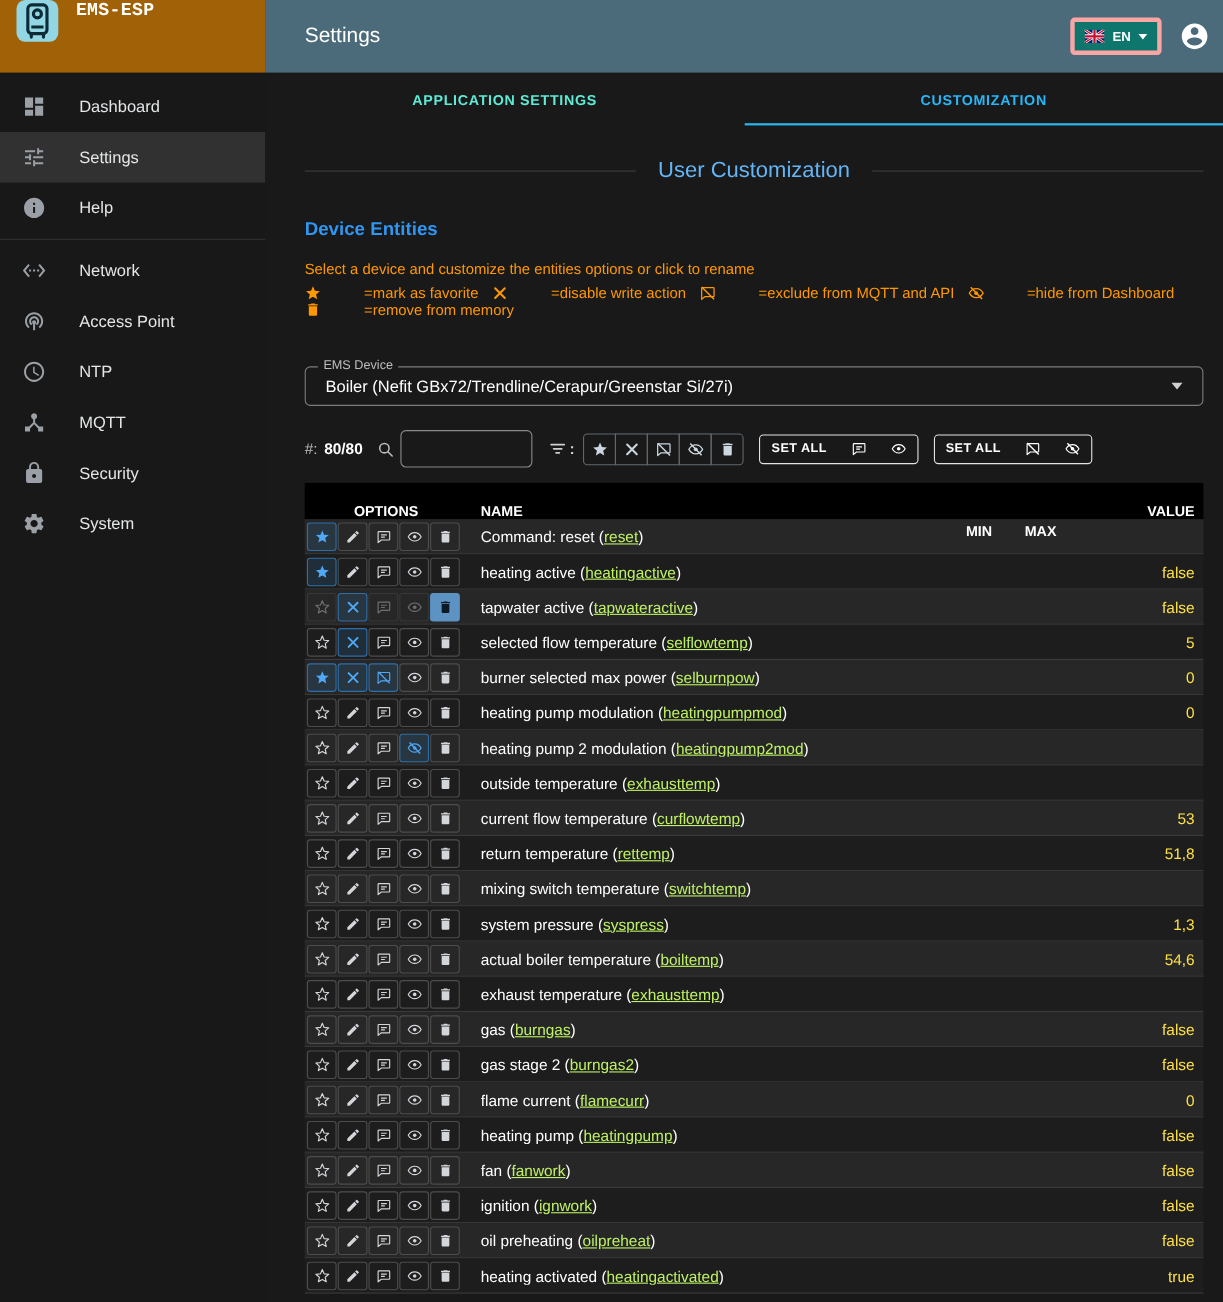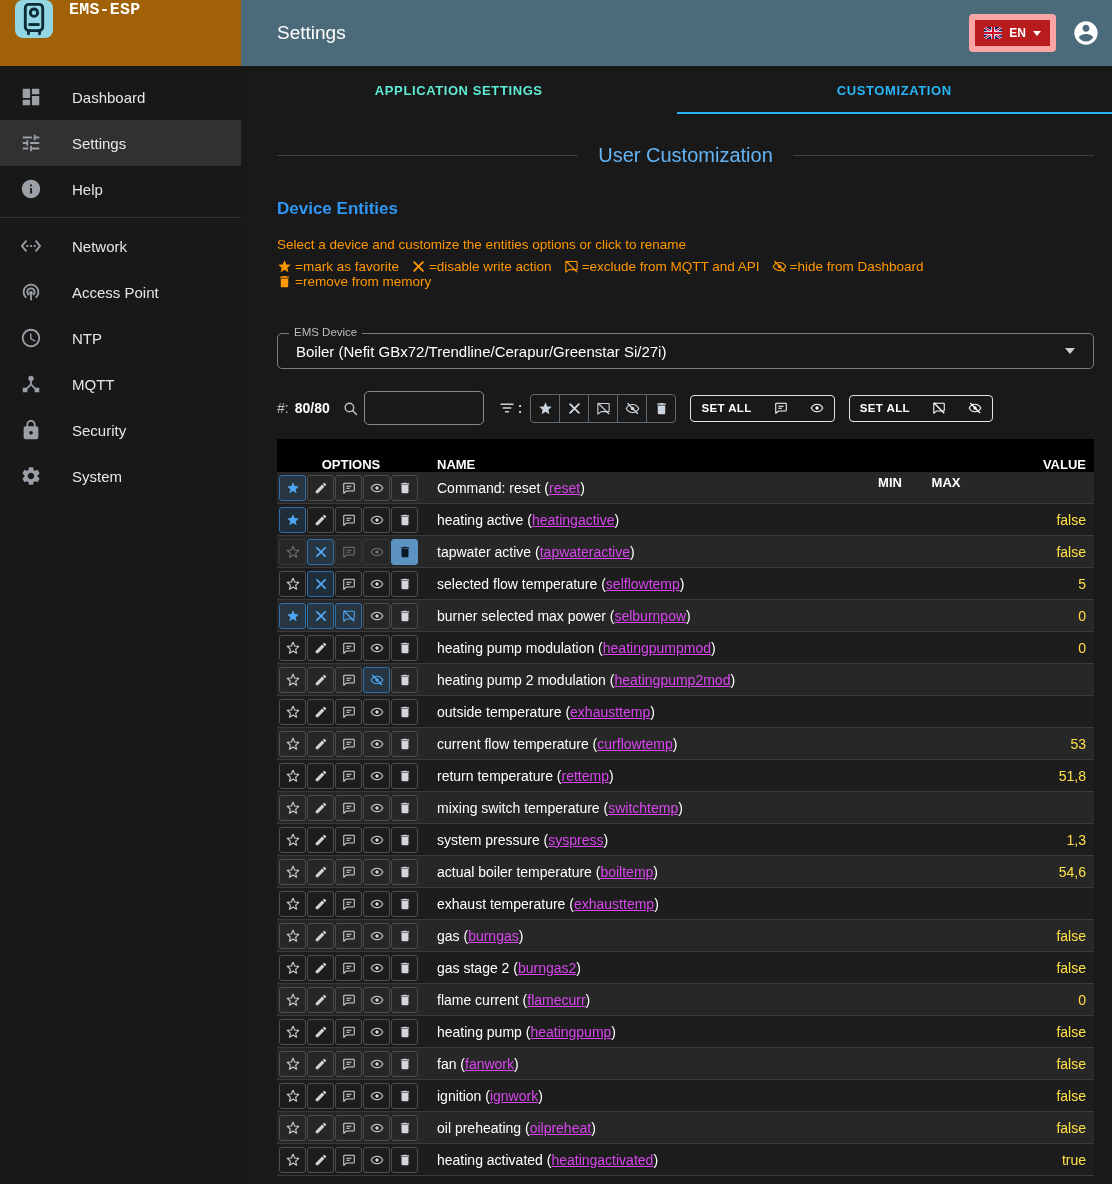--- a/index.html
+++ b/index.html
@@ -20,40 +20,40 @@
   .menu-divider{height:1px;background:#343434;margin:5px 0;}
 
   
   .ic{display:inline-flex;align-items:center;justify-content:center;}
   .ic svg{width:100%;height:100%;display:block;}
 
   
   .main{flex:1;display:flex;flex-direction:column;min-width:0;}
   .topbar{height:66px;flex:0 0 66px;background:#4c6b7a;display:flex;align-items:center;padding:0 12px 0 36px;}
   .topbar-title{color:#fff;font-size:19px;font-weight:500;flex:1;}
-  .lang-btn{display:flex;align-items:center;gap:7px;background:#b91c1c;border:6px solid #fca5a5;border-radius:4px;color:#fff;font-size:12px;font-weight:700;padding:6px 9px;cursor:pointer;margin-right:16px;}
+  .lang-btn{display:flex;align-items:center;gap:7px;background:#0f766e;border:4px solid #fca5a5;border-radius:4px;color:#fff;font-size:12px;font-weight:700;padding:6px 9px;cursor:pointer;margin-right:16px;}
   .flag{width:18px;height:12px;}
   .flag svg{width:18px;height:12px;display:block;}
   .caret{width:0;height:0;border-left:4px solid transparent;border-right:4px solid transparent;border-top:5px solid #fff;}
   .account-btn{width:28px;height:28px;color:#fff;background:transparent;border:0;padding:0;cursor:pointer;}
 
   
   .tabs{display:flex;height:48px;flex:0 0 48px;}
   .tab{flex:1;display:flex;align-items:center;justify-content:center;font-size:13px;font-weight:600;letter-spacing:.6px;color:#5eead4;position:relative;cursor:pointer;text-transform:uppercase;}
   .tab.active{color:#29b6f6;}
   .tab.active::after{content:"";position:absolute;left:0;right:0;bottom:0;height:2px;background:#29b6f6;}
 
   
   .content{flex:1;padding:18px 18px 0 36px;overflow:hidden;}
   .heading{display:flex;align-items:center;gap:20px;color:#64b5f6;font-size:20px;margin-top:12px;}
   .heading::before,.heading::after{content:"";flex:1;height:1px;background:#3f3f3f;}
   .section-title{color:#2f96f3;font-size:17px;font-weight:700;margin:32px 0 18px;}
   .instructions{color:#ff9800;font-size:13.5px;}
   .legend{display:flex;align-items:center;flex-wrap:wrap;color:#ff9800;font-size:13.5px;margin-top:7px;}
-  .legend-seg{display:flex;align-items:flex-start;margin-right:12px;}
+  .legend-seg{display:flex;align-items:flex-start;margin-right:12px;gap:36px;}
   .legend-seg .ic{width:15px;height:15px;margin-right:3px;color:#ff9800;}
 
   .select-field{position:relative;margin-top:44px;border:1px solid #7c7c7c;border-radius:5px;height:36px;display:flex;align-items:center;padding:0 18px;cursor:pointer;}
   .select-label{position:absolute;top:-8px;left:11px;background:#191919;padding:0 5px;font-size:11.5px;color:#bdbdbd;}
   .select-value{flex:1;color:#fff;font-size:15px;}
   .select-caret{width:0;height:0;border-left:5px solid transparent;border-right:5px solid transparent;border-top:6px solid #d0d0d0;}
 
   .filter-row{display:flex;align-items:center;margin-top:22px;}
   .count-label{color:#bdbdbd;font-size:14px;margin-right:6px;}
   .count{color:#fff;font-size:14px;font-weight:700;margin-right:12px;}
@@ -81,21 +81,21 @@
   .t-row{height:32px;border-bottom:1px solid #3a3a3a;}
   .t-row.odd{background:#272727;}
   .t-row.even{background:#1d1d1d;}
   .opt-cells{display:flex;align-items:center;padding-left:2px;gap:1px;}
   .opt-btn{width:27px;height:26px;border:1px solid #4d4d4d;border-radius:3px;background:transparent;display:flex;align-items:center;justify-content:center;cursor:pointer;color:#d2d6da;padding:0;}
   .opt-btn .ic{width:14px;height:14px;}
   .opt-btn.active{color:#4fa8f5;border-color:#2f6fa8;background:rgba(47,134,211,.16);}
   .opt-btn.removed-active{background:#5d93c2;border-color:#5d93c2;color:#0c1a26;}
   .opt-btn.dim{opacity:.42;}
   .cell-name{padding-left:12px;color:#fff;font-size:14px;white-space:nowrap;overflow:hidden;}
-  .cell-name a{color:#d946ef;text-decoration:underline;cursor:pointer;text-align:center;}
+  .cell-name a{color:#bef264;text-decoration:underline;cursor:pointer;text-align:center;}
   .cell-right{text-align:right;color:#fff;font-size:14px;}
   .cell-value{text-align:right;padding-right:8px;color:#fde047;font-size:14px;}
 </style>
 </head>
 <body>
 
 <div class="app">
 
   <aside class="sidebar">
     <div class="sidebar-header">

